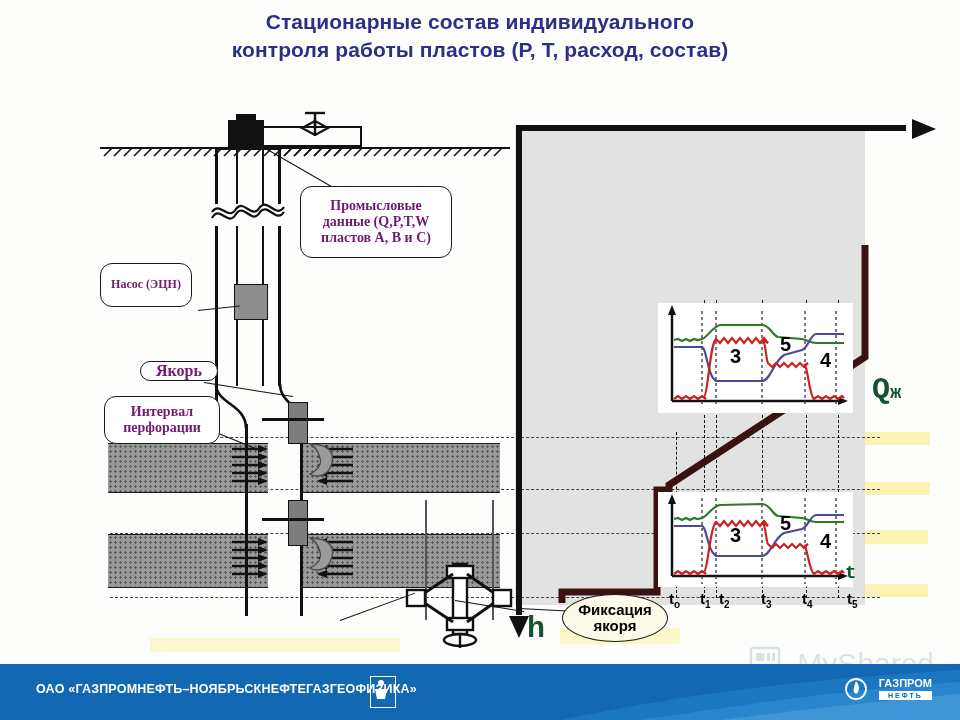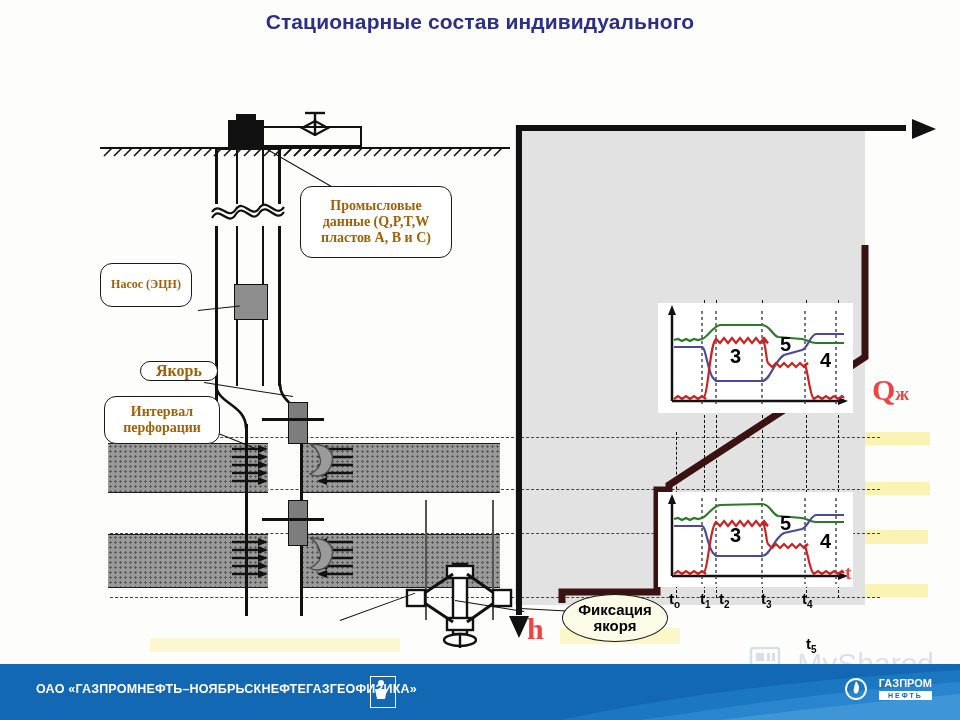--- a/index.html
+++ b/index.html
@@ -20,21 +20,21 @@
   }
 
   
   .callout{
     position:absolute;
     background:#ffffff;
     border:1.6px solid #1a1a1a;
     border-radius:12px;
     font-family:"Liberation Serif", serif;
     font-weight:bold;
-    color:#a16207;
+    color:#701a75;
     text-align:center;
     display:flex;align-items:center;justify-content:center;
     line-height:1.12;
     z-index:30;
     box-sizing:border-box;
   }
   .ellipse-callout{
     position:absolute;
     border:1.6px solid #1a1a1a;
     border-radius:50%;
@@ -61,22 +61,22 @@
     background-size:5px 5px;
     border-top:1.5px solid #1c1c1c;border-bottom:1.5px solid #1c1c1c;
   }
 
   
   #plot-area{position:absolute;left:515px;top:125px;width:350px;height:480px;background:#e2e2e2;z-index:5;}
 
   .axis{position:absolute;background:#111;z-index:22;}
 
   .axis-label{
-    position:absolute;font-family:Liberation Serif, serif;
-    font-weight:bold;color:#ef4444;z-index:33;
+    position:absolute;font-family:Liberation Mono, monospace;
+    font-weight:bold;color:#14532d;z-index:33;
   }
 
   
   .inset{
     position:absolute;background:#ffffff;z-index:25;overflow:hidden;
   }
   .inset svg{display:block;}
 
   .tick-lbl{
     position:absolute;font-family:"Liberation Sans", sans-serif;
@@ -129,20 +129,21 @@
     color:#a9b8cc;font-weight:normal;
   }
 </style>
 </head>
 <body>
 
 <div id="stage">
 
   <div class="title">
     <span>Стационарные состав индивидуального</span><br>
+    <span>контроля работы пластов (Р, Т, расход, состав)</span>
   </div>
 
   <div class="ybar" style="left:862px;top:432px;width:68px;height:13px;"></div>
   <div class="ybar" style="left:858px;top:482px;width:72px;height:13px;"></div>
   <div class="ybar" style="left:856px;top:530px;width:72px;height:14px;"></div>
   <div class="ybar" style="left:856px;top:584px;width:72px;height:13px;"></div>
   <div class="ybar" style="left:150px;top:638px;width:250px;height:14px;opacity:.6;"></div>
   <div class="ybar" style="left:560px;top:628px;width:120px;height:16px;opacity:.7;"></div>
 
   <div id="plot-area"></div>
@@ -260,21 +261,21 @@
   </div>
   <div class="tick-lbl" style="left:719px;top:590px;">
     <span>t</span><sub>2</sub>
   </div>
   <div class="tick-lbl" style="left:761px;top:590px;">
     <span>t</span><sub>3</sub>
   </div>
   <div class="tick-lbl" style="left:802px;top:590px;">
     <span>t</span><sub>4</sub>
   </div>
-  <div class="tick-lbl" style="left:806px;top:590px;margin-top:45px;">
+  <div class="tick-lbl" style="left:847px;top:590px;">
     <span>t</span><sub>5</sub>
   </div>
 
   <div class="formation" style="left:108px;top:443px;width:160px;height:48px;"></div>
   <div class="formation" style="left:300px;top:443px;width:200px;height:48px;"></div>
   <div class="formation" style="left:108px;top:534px;width:160px;height:52px;"></div>
   <div class="formation" style="left:300px;top:534px;width:200px;height:52px;"></div>
 
   <svg style="position:absolute;left:100px;top:142px;z-index:12;" width="300" height="16">
     <line x1="0" y1="6" x2="300" y2="6" stroke="#111" stroke-width="2.2"></line>

